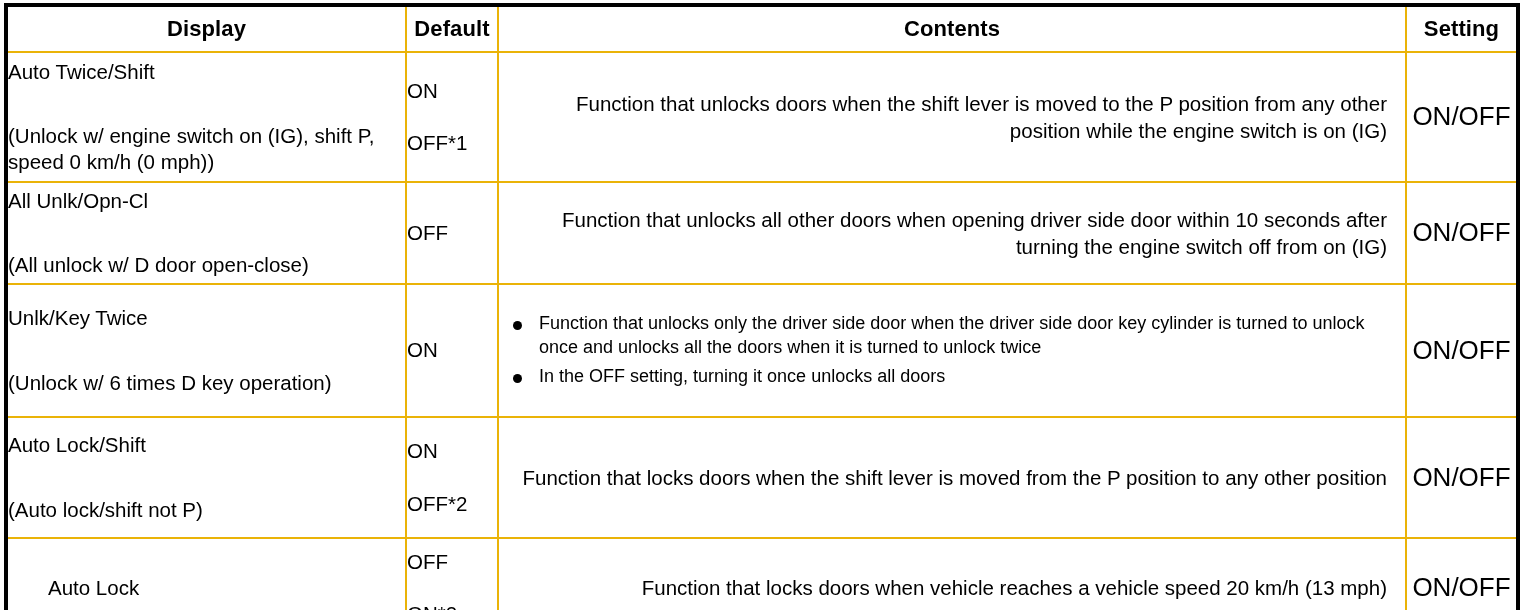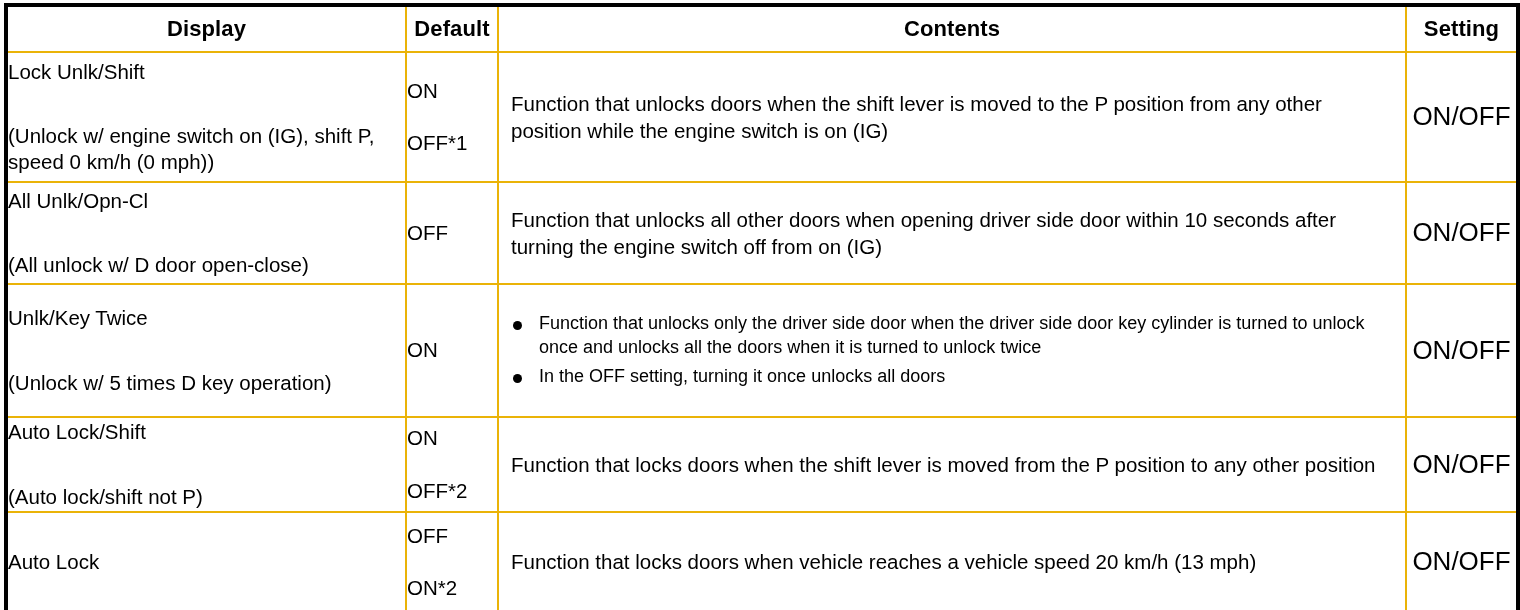--- a/index.html
+++ b/index.html
@@ -60,41 +60,43 @@
   
   td.display-cell .label {
     display: block;
   }
   td.display-cell .sub {
     display: block;
     margin-top: 38px;
   }
   td.display-cell.no-sub .label {
     display: block;
+    padding-left: 40px;
   }
 
   
   td.default-cell {
     padding: 4px 6px 4px 9px;
     font-size: 20.5px;
     line-height: 1.28;
     margin-left: 13px;
   }
   td.default-cell .dv {
     display: block;
   }
   td.default-cell .dv + .dv {
     margin-top: 26px;
   }
 
   
   td.contents-cell p.para {
-    margin: 12px;
+    margin: 18px;
     font-size: 20.5px;
     line-height: 1.33;
+    text-align: right;
   }
   td.contents-cell ul.bullets {
     margin: 0;
     padding: 0;
     list-style: none;
   }
   td.contents-cell ul.bullets li {
     position: relative;
     padding-left: 40px;
     font-size: 18px;
@@ -117,21 +119,21 @@
   td.setting-cell {
     text-align: center;
     font-size: 26px;
     line-height: 1.2;
   }
 
   
   tr.r1 { height: 130px; }
   tr.r2 { height: 102px; }
   tr.r3 { height: 133px; }
-  tr.r4 { height: 95px; }
+  tr.r4 { height: 121px; }
   tr.r5 { height: 101px; }
 </style>
 </head>
 <body>
 
 <div class="table-wrap">
   <table class="spec-table">
     <colgroup>
       <col class="c-display">
       <col class="c-default">
@@ -143,21 +145,21 @@
         <th>Display</th>
         <th>Default</th>
         <th>Contents</th>
         <th>Setting</th>
       </tr>
     </thead>
     <tbody>
 
       <tr class="r1">
         <td class="cell-pad display-cell">
-          <span class="label">Lock Unlk/Shift</span>
+          <span class="label">Auto Twice/Shift</span>
           <span class="sub">(Unlock w/ engine switch on (IG), shift P, speed 0 km/h (0 mph))</span>
         </td>
         <td class="default-cell">
           <span class="dv">ON</span>
           <span class="dv">OFF*1</span>
         </td>
         <td class="cell-pad contents-cell">
           <p class="para">Function that unlocks doors when the shift lever is moved to the P position from any other position while the engine switch is on (IG)</p>
         </td>
         <td class="setting-cell">ON/OFF</td>
@@ -173,21 +175,21 @@
         </td>
         <td class="cell-pad contents-cell">
           <p class="para">Function that unlocks all other doors when opening driver side door within 10 seconds after turning the engine switch off from on (IG)</p>
         </td>
         <td class="setting-cell">ON/OFF</td>
       </tr>
 
       <tr class="r3">
         <td class="cell-pad display-cell">
           <span class="label">Unlk/Key Twice</span>
-          <span class="sub">(Unlock w/ 5 times D key operation)</span>
+          <span class="sub">(Unlock w/ 6 times D key operation)</span>
         </td>
         <td class="default-cell">
           <span class="dv">ON</span>
         </td>
         <td class="cell-pad contents-cell">
           <ul class="bullets">
             <li>
               <span class="dot"></span>
               <span>Function that unlocks only the driver side door when the driver side door key cylinder is turned to unlock once and unlocks all the doors when it is turned to unlock twice</span>
             </li>

